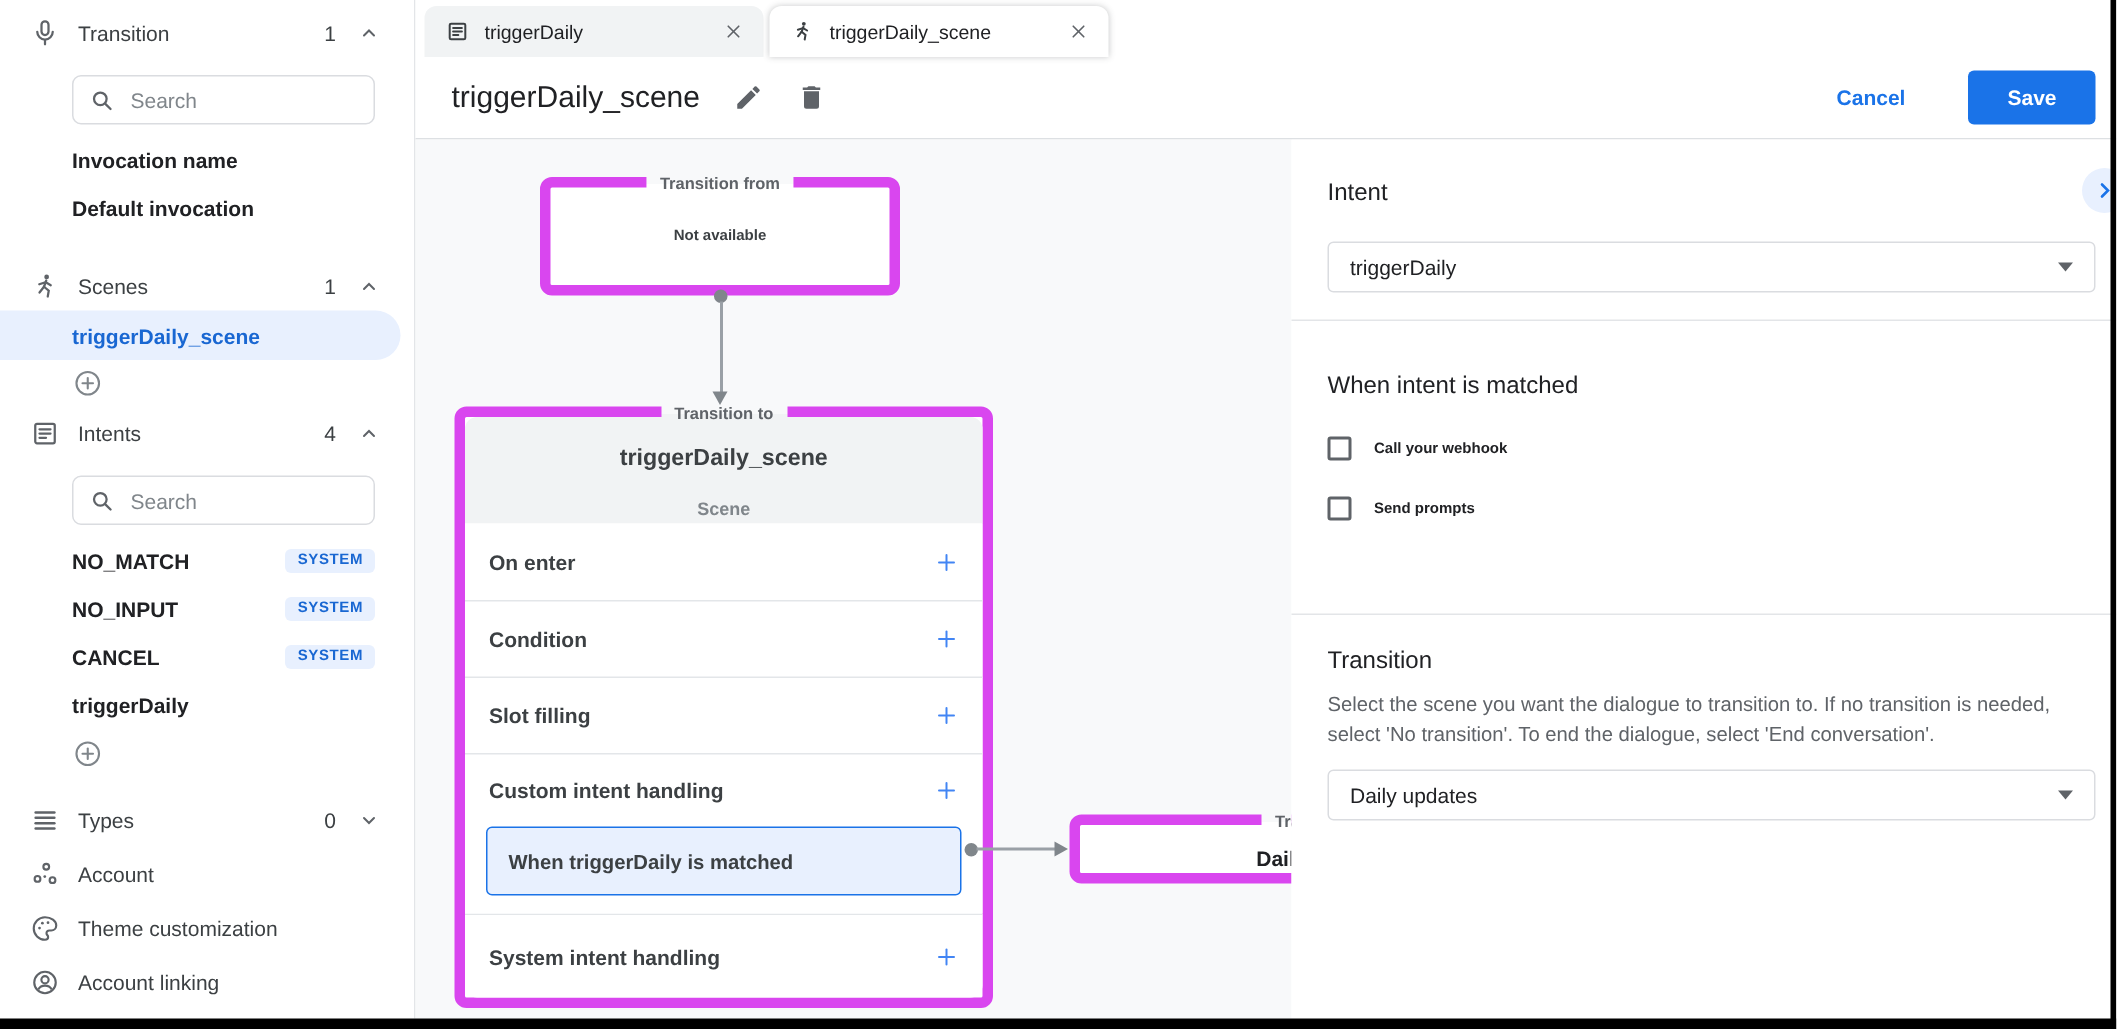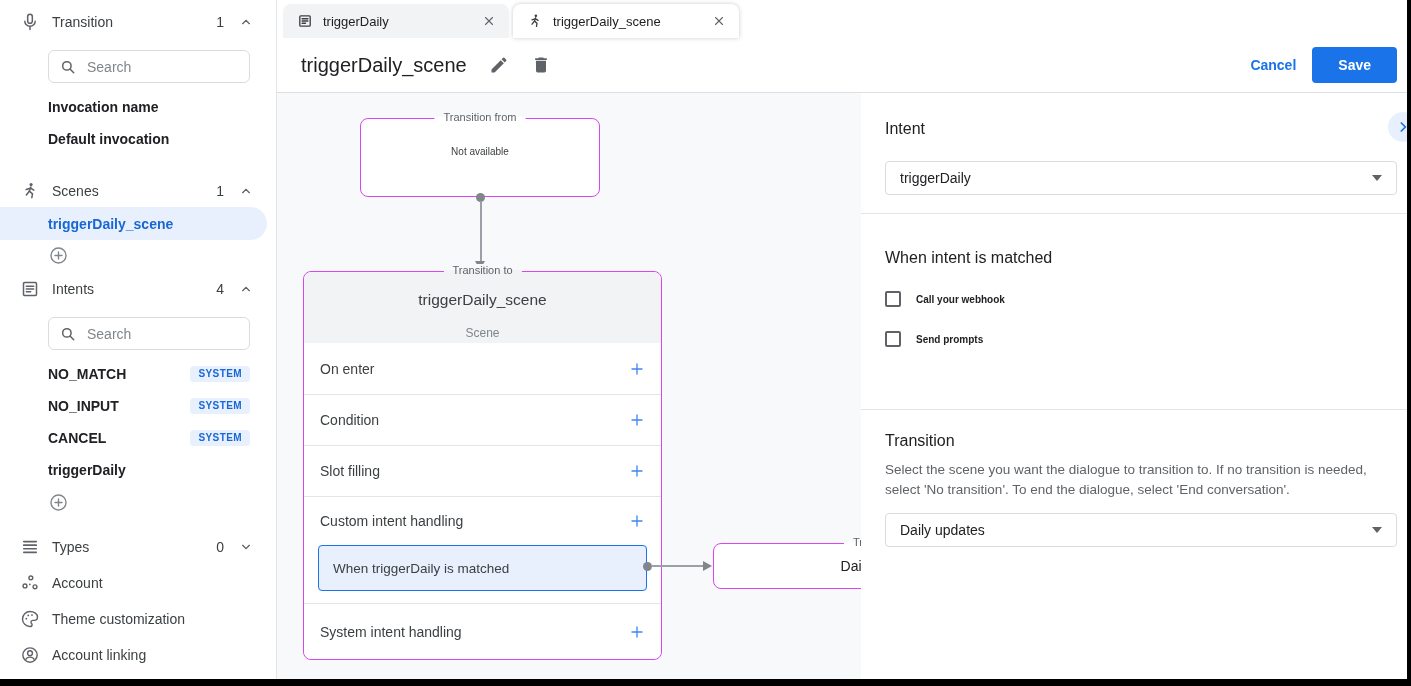--- a/index.html
+++ b/index.html
@@ -53,30 +53,30 @@
   
   .titlebar { display:flex; align-items:center; height:55px; padding:0 14px 0 24px;
     background:#fff; border-bottom:1px solid #dde0e3; }
   .page-title { font-size:20px; color:#202124; }
   .tb-icon { width:20px; height:20px; color:#5f6368; cursor:pointer; }
   .tb-icon.edit { margin-left:22px; }
   .tb-icon.del { margin-left:22px; }
   .tb-actions { margin-left:auto; display:flex; align-items:center; }
   .btn-cancel { color:#1a73e8; font-size:14px; font-weight:bold; background:none; border:none;
     cursor:pointer; padding:8px 12px; font-family:"Liberation Sans",sans-serif; }
-  .btn-save { margin-left:4px; background:#1a73e8; color:#fff; font-size:14px; font-weight:bold;
+  .btn-save { margin-left:30px; background:#1a73e8; color:#fff; font-size:14px; font-weight:bold;
     border:none; border-radius:4px; padding:10px 26px; cursor:pointer; font-family:"Liberation Sans",sans-serif; }
 
   
   .content { position:absolute; left:0; top:93px; width:1134px; height:586px; display:flex; }
   .canvas { position:relative; width:584px; height:586px; background:#f8f9fa; overflow:hidden; }
   .panel { position:relative; width:550px; height:586px; background:#fff; }
 
   
-  .flow-card { position:absolute; background:#fff; border:1px solid #d946ef; border-radius:8px; }
+  .flow-card { position:absolute; background:#fff; border:7px solid #d946ef; border-radius:8px;font-weight:bold; }
   .flow-legend { position:absolute; top:-8px; left:50%; transform:translateX(-50%);
     font-size:11px; color:#5f6368; padding:0 9px; white-space:nowrap;
     background:linear-gradient(#f8f9fa 50%, #ffffff 50%); }
   .from-card { left:83px; top:25px; width:240px; height:79px; }
   .from-card .fc-body { text-align:center; padding-top:27px; font-size:10px; color:#3c4043; }
 
   .scene-card { left:26px; top:178px; width:359px; background:#fff; }
   .scene-card .flow-legend { background:linear-gradient(#f8f9fa 50%, #f1f3f4 50%); }
   .scene-head { background:#f1f3f4; border-radius:8px 8px 0 0; height:71px; text-align:center; padding-top:19px; }
   .scene-head .sc-title { font-size:15.5px; color:#3c4043; }

